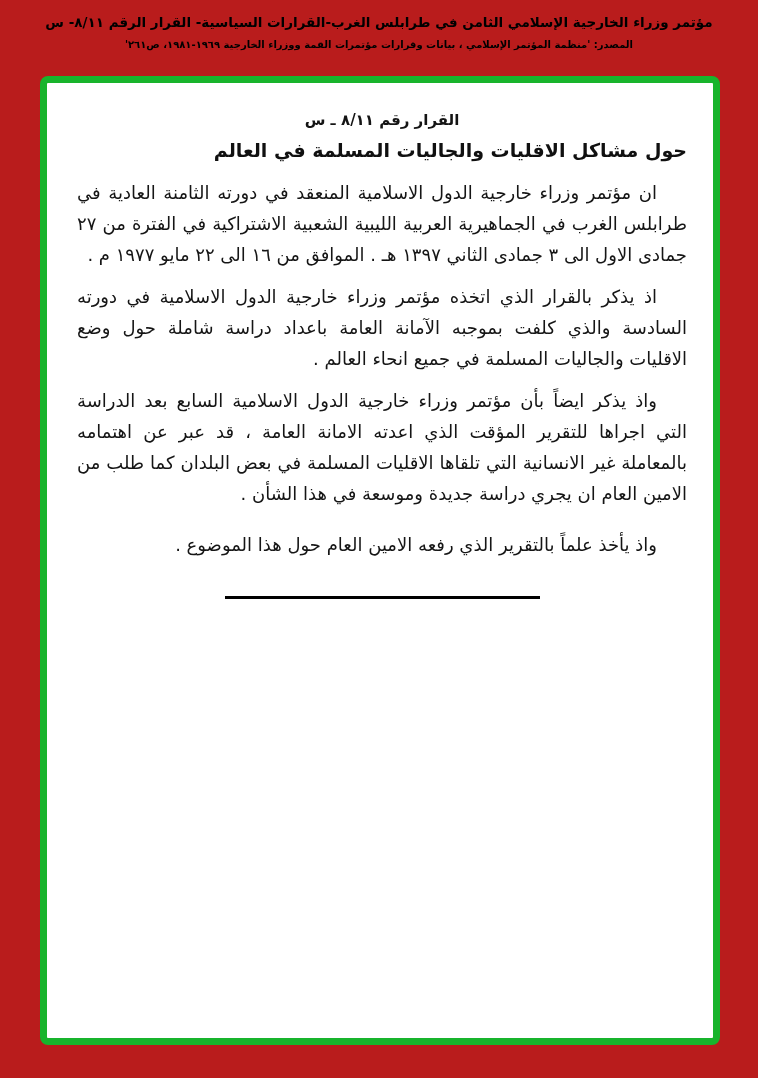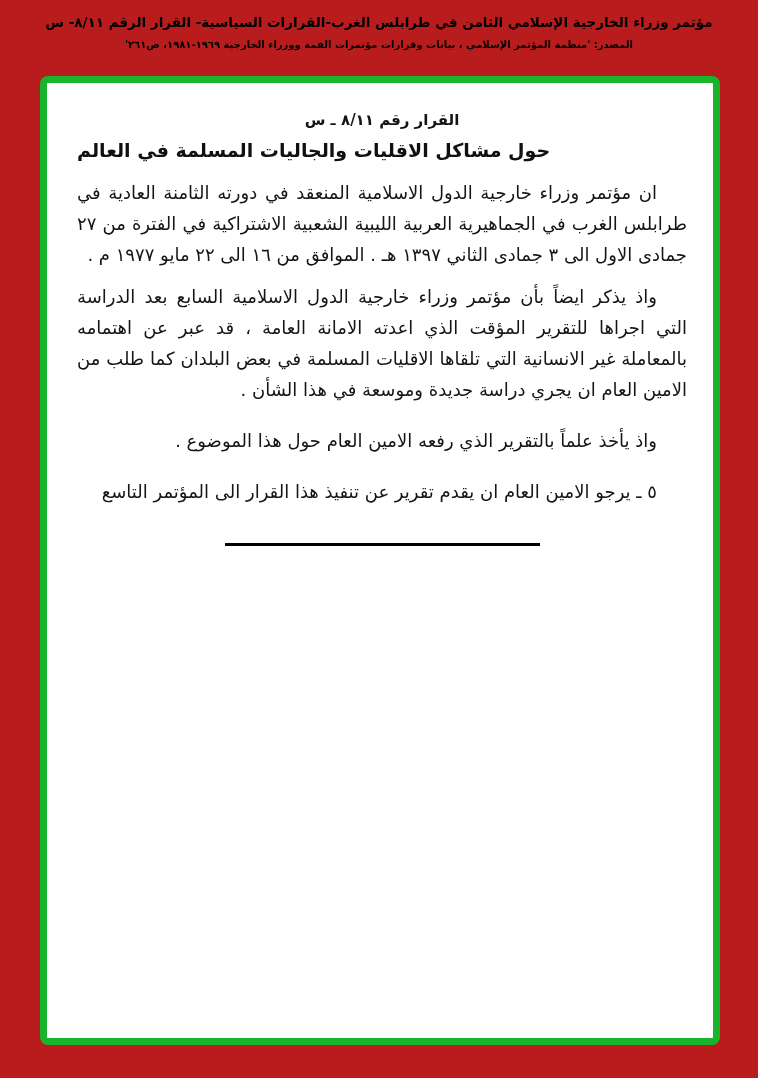--- a/index.html
+++ b/index.html
@@ -48,21 +48,21 @@
   }
 
   .doc-title-1 {
     text-align: center;
     font-size: 15px;
     font-weight: bold;
     color: #141414;
     margin-bottom: 10px;
   }
   .doc-title-2 {
-    text-align: left;
+    text-align: right;
     font-size: 19px;
     font-weight: bold;
     color: #101010;
     margin-bottom: 16px;
   }
 
   .para {
     font-size: 18px;
     line-height: 31px;
     text-align: justify;
@@ -92,30 +92,30 @@
 
   <div class="green-frame">
     <div class="doc-body">
 
       <div class="doc-title-1">القرار رقم ٨/١١ ـ س</div>
 
       <div class="doc-title-2">حول مشاكل الاقليات والجاليات المسلمة في العالم</div>
 
       <div class="para">ان مؤتمر وزراء خارجية الدول الاسلامية المنعقد في دورته الثامنة العادية في طرابلس الغرب في الجماهيرية العربية الليبية الشعبية الاشتراكية في الفترة من ٢٧ جمادى الاول الى ٣ جمادى الثاني ١٣٩٧ هـ . الموافق من ١٦ الى ٢٢ مايو ١٩٧٧ م .</div>
 
+      <div class="para">اذ يذكر بالقرار الذي اتخذه مؤتمر وزراء خارجية الدول الاسلامية في دورته السادسة والذي كلفت بموجبه الآمانة العامة باعداد دراسة شاملة حول وضع الاقليات والجاليات المسلمة في جميع انحاء العالم .</div>
 
       <div class="para">واذ يذكر ايضاً بأن مؤتمر وزراء خارجية الدول الاسلامية السابع بعد الدراسة التي اجراها للتقرير المؤقت الذي اعدته الامانة العامة ، قد عبر عن اهتمامه بالمعاملة غير الانسانية التي تلقاها الاقليات المسلمة في بعض البلدان كما طلب من الامين العام ان يجري دراسة جديدة وموسعة في هذا الشأن .</div>
 
       <div class="para single">واذ يأخذ علماً بالتقرير الذي رفعه الامين العام حول هذا الموضوع .</div>
 
 
 
 
 
 
-      <div class="para single">٥ ـ يرجو الامين العام ان يقدم تقرير عن تنفيذ هذا القرار الى المؤتمر التاسع</div>
 
       <div class="divider"></div>
 
     </div>
   </div>
 
 </div>
 
 </body></html>

